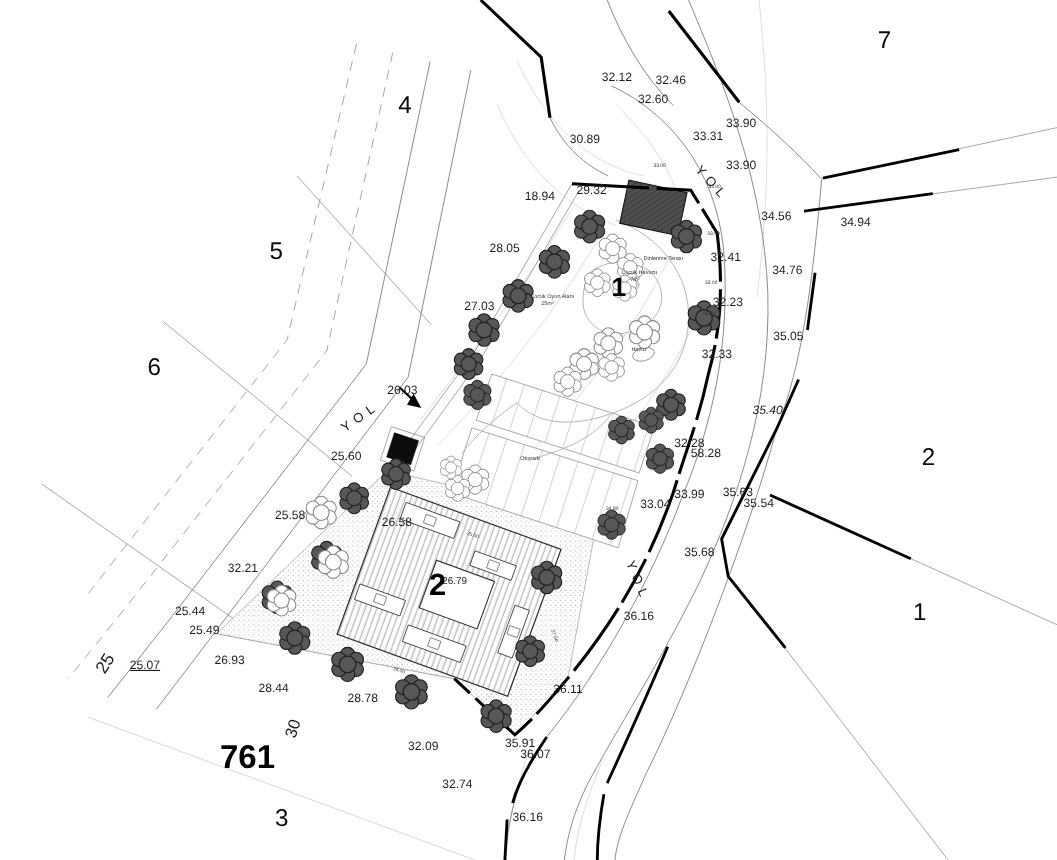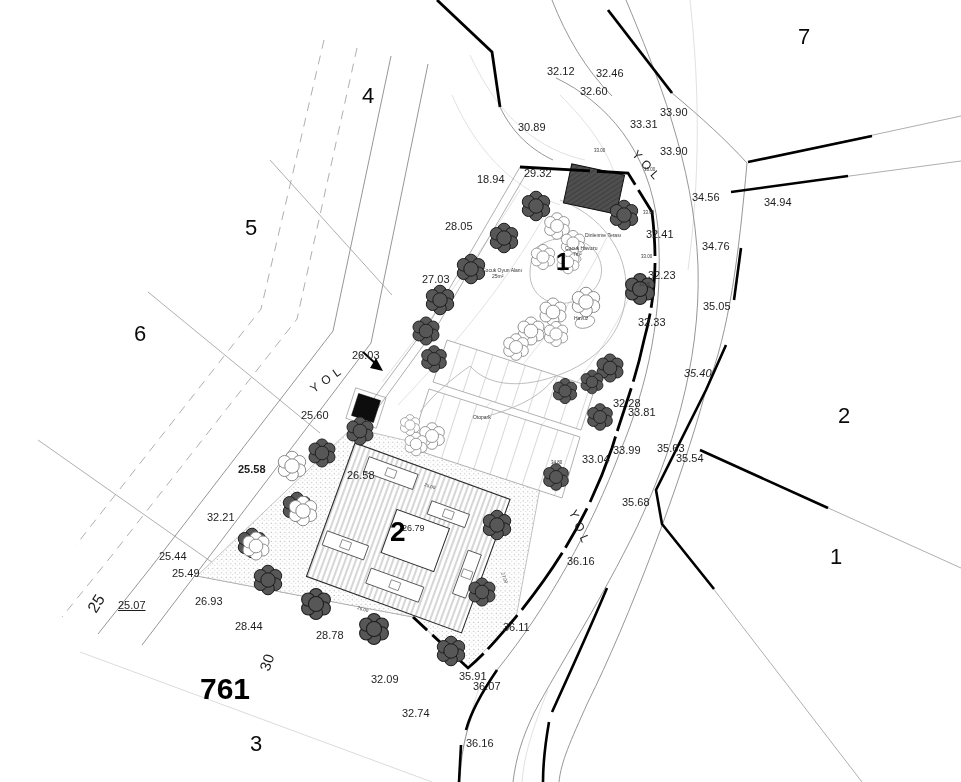--- a/index.html
+++ b/index.html
@@ -230,26 +230,26 @@
       <span class="lbl elev" style="left: 702px; top: 241px;">34.76</span>
       <span class="lbl elev" style="left: 646px; top: 229px;">32.41</span>
       <span class="lbl elev" style="left: 648px; top: 270px;">32.23</span>
       <span class="lbl elev" style="left: 410px; top: 274px; margin-left: 12px;">27.03</span>
       <span class="lbl elev" style="left: 703px; top: 301px;">35.05</span>
       <span class="lbl elev" style="left: 638px; top: 317px;">32.33</span>
       <span class="lbl elev" style="left: 352px; top: 350px;">26.03</span>
       <span class="lbl elev" style="left: 684px; top: 368px; font-style: italic;">35.40</span>
       <span class="lbl elev" style="left: 301px; top: 410px;">25.60</span>
       <span class="lbl elev" style="left: 613px; top: 398px;">32.28</span>
-      <span class="lbl elev" style="left: 628px; top: 407px;">33.81</span>
+      <span class="lbl elev" style="left: 628px; top: 407px;">58.28</span>
       <span class="lbl elev" style="left: 613px; top: 445px;">33.99</span>
       <span class="lbl elev" style="left: 582px; top: 454px;">33.04</span>
       <span class="lbl elev" style="left: 657px; top: 443px;">35.63</span>
       <span class="lbl elev" style="left: 676px; top: 453px;">35.54</span>
-      <span class="lbl elev" style="left: 238px; top: 464px; font-weight: bold;">25.58</span>
+      <span class="lbl elev" style="left: 250px; top: 464px;">25.58</span>
       <span class="lbl elev" style="left: 347px; top: 470px;">26.58</span>
       <span class="lbl elev" style="left: 622px; top: 497px;">35.68</span>
       <span class="lbl elev" style="left: 207px; top: 512px;">32.21</span>
       <span class="lbl elev" style="left: 159px; top: 551px;">25.44</span>
       <span class="lbl elev" style="left: 567px; top: 556px;">36.16</span>
       <span class="lbl elev" style="left: 172px; top: 568px;">25.49</span>
       <span class="lbl elev" style="left: 118px; top: 600px; text-decoration: underline;">25.07</span>
       <span class="lbl elev" style="left: 195px; top: 596px;">26.93</span>
       <span class="lbl elev" style="left: 235px; top: 621px;">28.44</span>
       <span class="lbl elev" style="left: 316px; top: 630px;">28.78</span>

